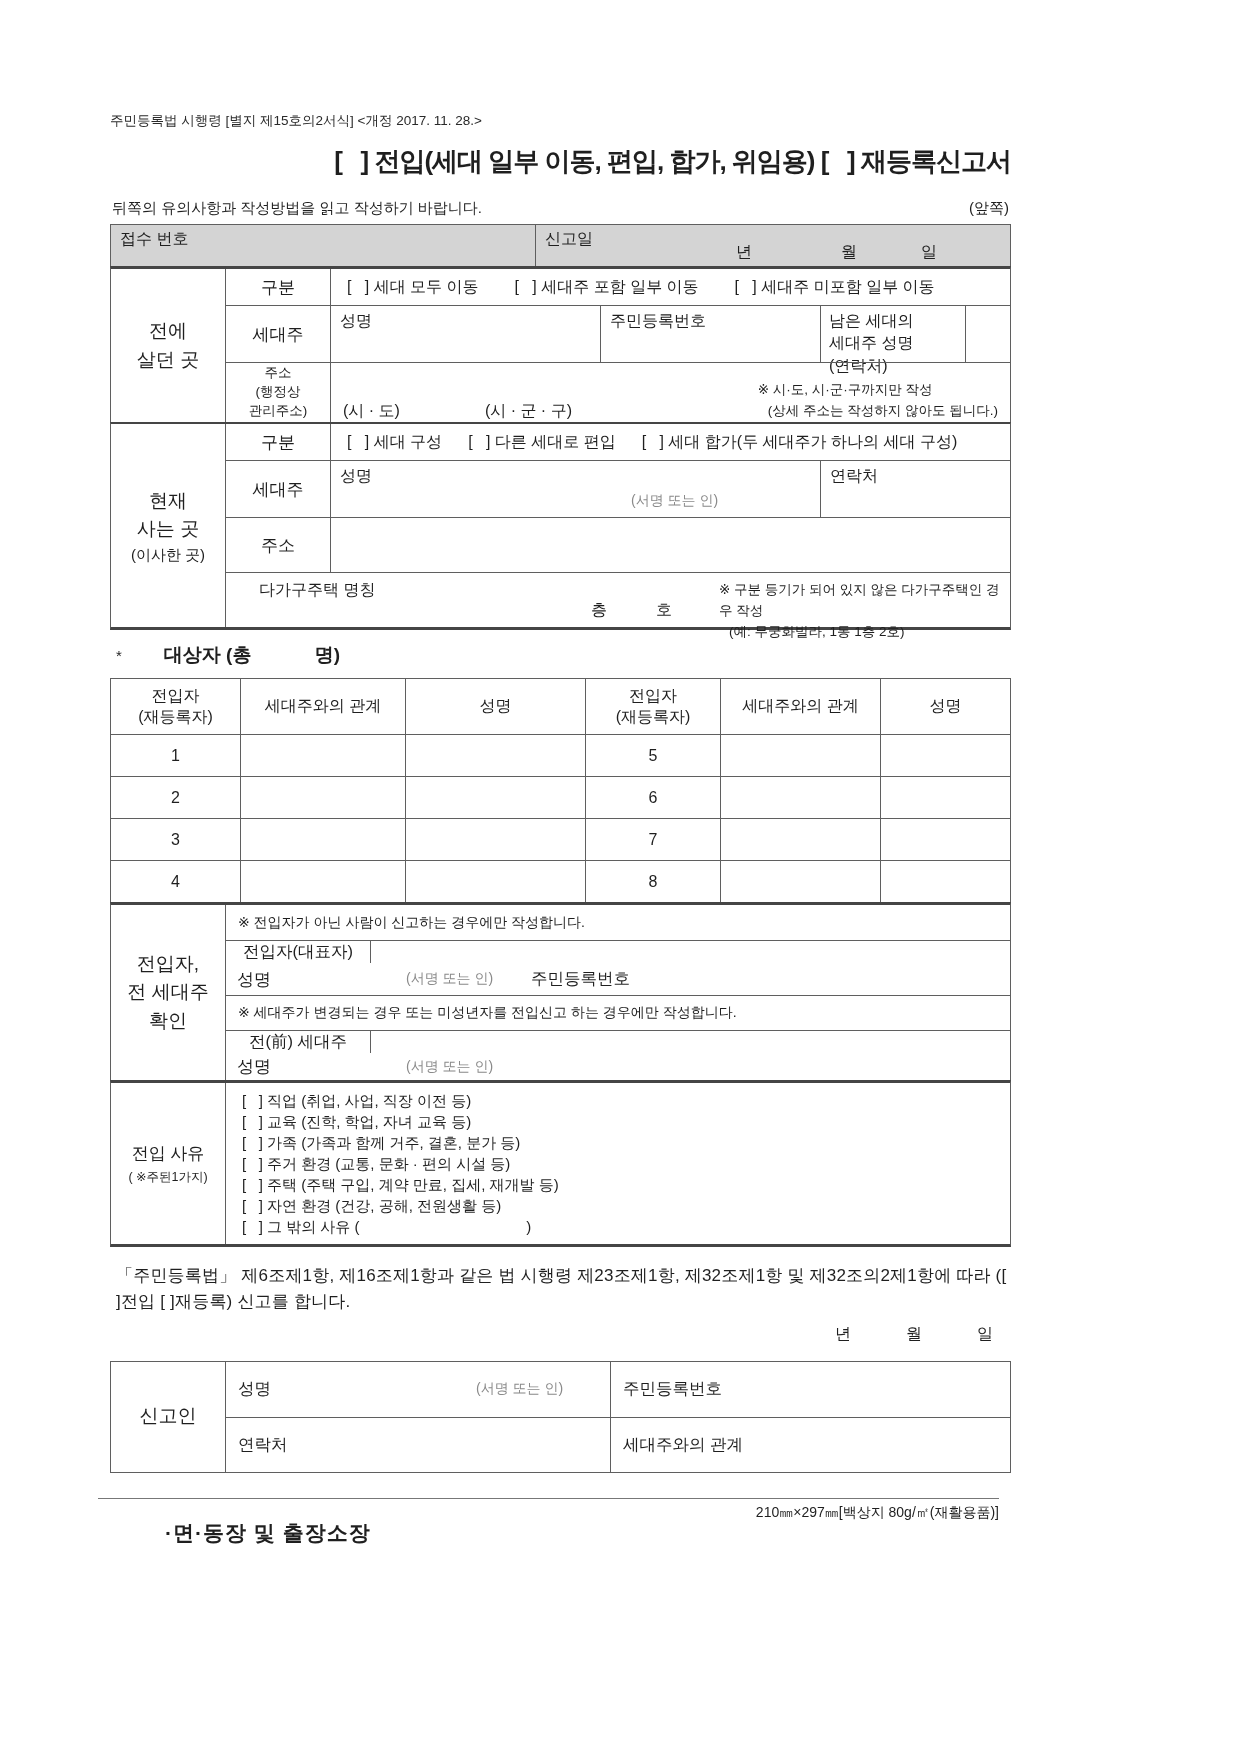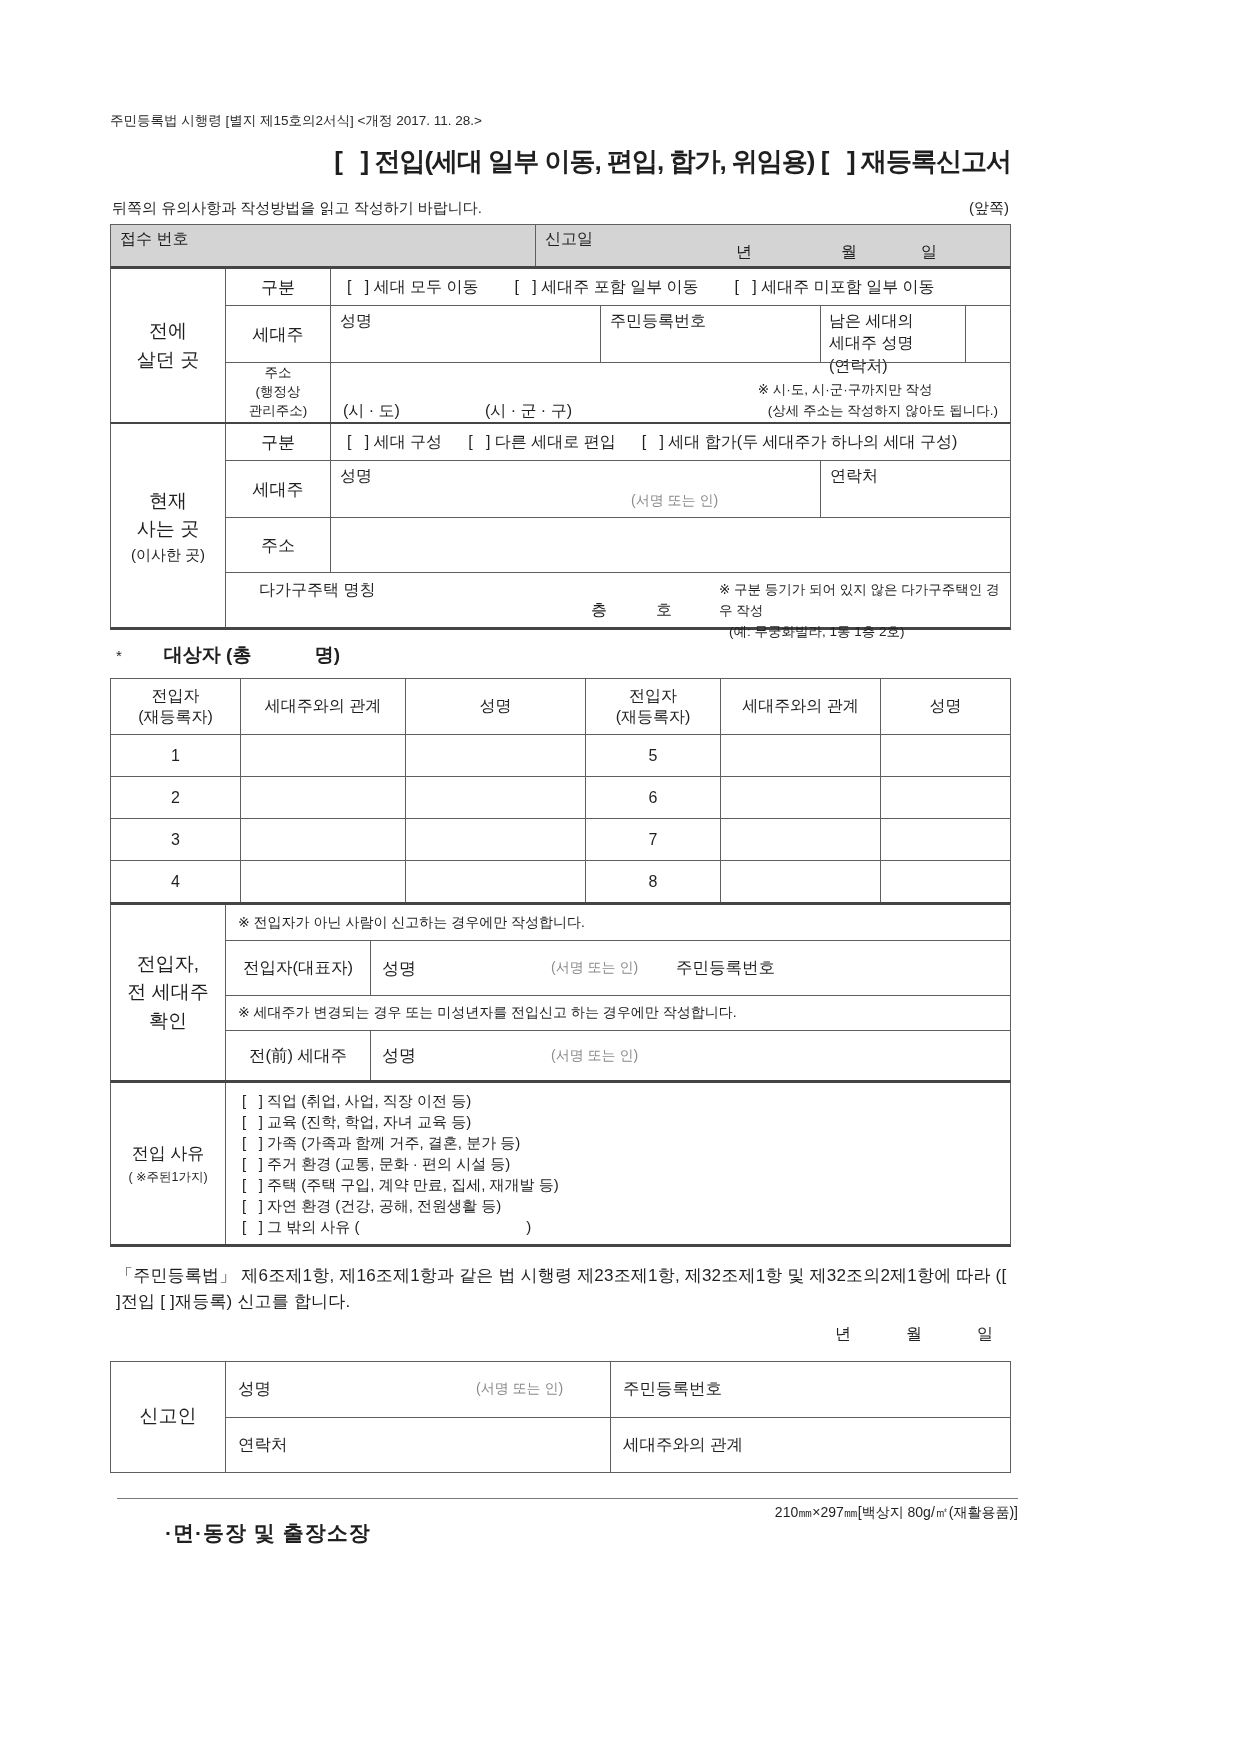--- a/index.html
+++ b/index.html
@@ -76,21 +76,21 @@
   .hd { line-height:1.3; }
 
   .confirm { display:grid; grid-template-columns:115px 1fr; grid-template-rows:35px 55px 35px 50px;
     border:1px solid #5f5f5f; border-top:3px solid #454545; border-bottom:none; font-size:16px; }
   .cf-label { grid-area:1/1/5/2; }
   .cf-note1 { grid-area:1/2/2/3; }
   .cf-rep   { grid-area:2/2/3/3; }
   .cf-note2 { grid-area:3/2/4/3; }
   .cf-prev  { grid-area:4/2/5/3; }
   .note { display:flex; align-items:center; padding-left:12px; font-size:14px; }
-  .cf-row { display:flex; }
+  .cf-row { display:flex;flex-direction:column; }
   .rowlabel { width:145px; font-size:16.5px; }
   .rowmain { flex:1; display:flex; align-items:center; padding-left:11px; font-size:17px; }
   .sgap { margin-left:135px; }
   .rrngap { margin-left:38px; font-size:16.5px; }
 
   .reason { display:grid; grid-template-columns:115px 1fr; border:1px solid #5f5f5f;
     border-top:3px solid #454545; border-bottom:3px solid #454545; }
   .rs-label { flex-direction:column; font-size:17px; }
   .rs-sub { font-size:12.5px; margin-top:4px; }
   .rs-content { padding:7px 0 7px 16px; font-size:15px; }
@@ -105,21 +105,21 @@
   .dc-label { grid-area:1/1/3/2; }
   .dc-name { grid-area:1/2/2/3; }
   .dc-rrn  { grid-area:1/3/2/4; }
   .dc-contact { grid-area:2/2/3/3; }
   .dc-rel  { grid-area:2/3/3/4; }
   .hrow { display:flex; align-items:center; padding-left:12px; }
   .dsgap { margin-left:205px; }
 
   .recipient { margin-top:46px; padding-left:55px; font-size:21px; font-weight:bold; letter-spacing:1px; }
 
-  .footer { position:absolute; left:117px; top:1498px; width:901px; border-top:1px solid #777;
+  .footer { position:absolute; left:98px; top:1498px; width:901px; border-top:1px solid #777;
     padding-top:5px; text-align:right; font-size:14px; }
 </style>
 </head>
 <body>
 
 <div class="form">
 
   <div class="top-note">주민등록법 시행령 [별지 제15호의2서식] &lt;개정 2017. 11. 28.&gt;</div>
 
   <div class="title">

